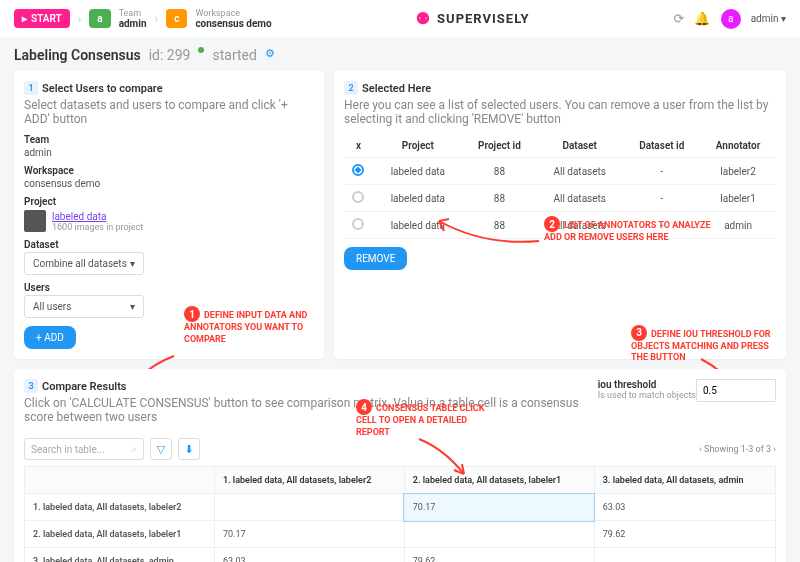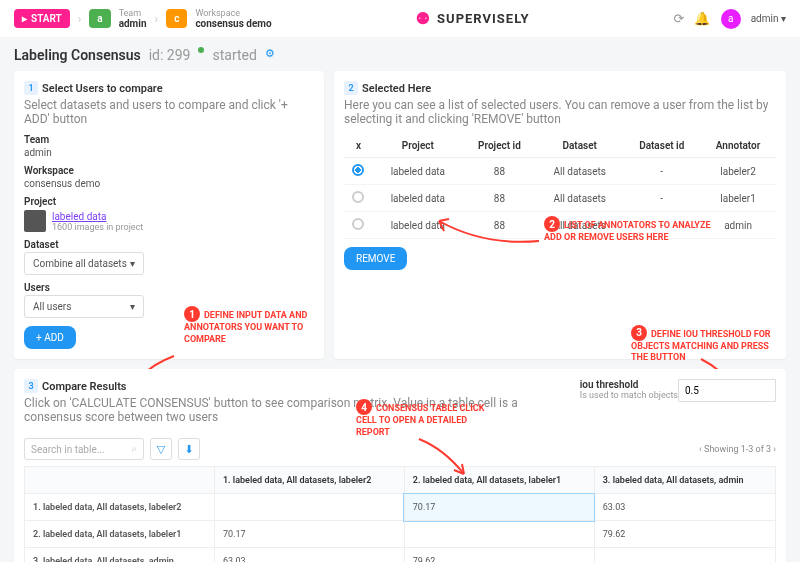--- a/index.html
+++ b/index.html
@@ -43,21 +43,21 @@
 td{text-align:center;padding:6px 4px;border-bottom:1px solid #f3f3f3;color:#555}
 .radio{width:12px;height:12px;border:2px solid #ccc;border-radius:50%;display:inline-block}
 .radio.on{border-color:#2196f3;background:radial-gradient(circle,#2196f3 45%,transparent 50%)}
 .hint{position:absolute;color:#ff3b30;font-weight:700;font-size:9px;line-height:1.3;text-transform:uppercase}
 .hnum{display:inline-flex;width:16px;height:16px;background:#ff3b30;color:#fff;border-radius:50%;align-items:center;justify-content:center;font-size:10px;margin-right:4px}
 .arrow{position:absolute;color:#ff3b30;font-size:22px}
 .results-h{display:flex;justify-content:space-between;align-items:flex-start;gap:10px}
 .iou-wrap{display:flex;align-items:flex-start;}
 .iou-lbl{font-size:10px;font-weight:600}
 .iou-sub{color:#999;font-size:9px}
-.inp{border:1px solid #ddd;border-radius:1px;padding:5px 6px;font-size:10px;width:98px}
+.inp{border:1px solid #ddd;border-radius:1px;padding:5px 6px;font-size:10px;width:80px}
 .search{border:1px solid #ddd;border-radius:3px;padding:4px 6px;font-size:10px;width:120px;color:#aaa;display:flex;justify-content:space-between;align-items:center}
 .tbar{display:flex;gap:6px;align-items:center;margin-bottom:6px;margin-top:6px}
 .ibtn{border:1px solid #ddd;width:22px;height:22px;border-radius:3px;display:flex;align-items:center;justify-content:center;color:#2196f3;font-size:11px;background:#fff}
 .paging{font-size:9px;color:#888}
 .rtable th{text-align:left;padding:8px;background:#fafbfc;border:1px solid #eee;font-size:9px}
 .rtable td{text-align:left;padding:8px;border:1px solid #eee;font-size:9px}
 .rtable th:first-child,.rtable td:first-child{font-weight:600}
 .hl{background:#eef8ff;outline:1px solid #9dd4ff}
 .left-col{width:310px;flex-shrink:0}
 .right-col{flex:1}

